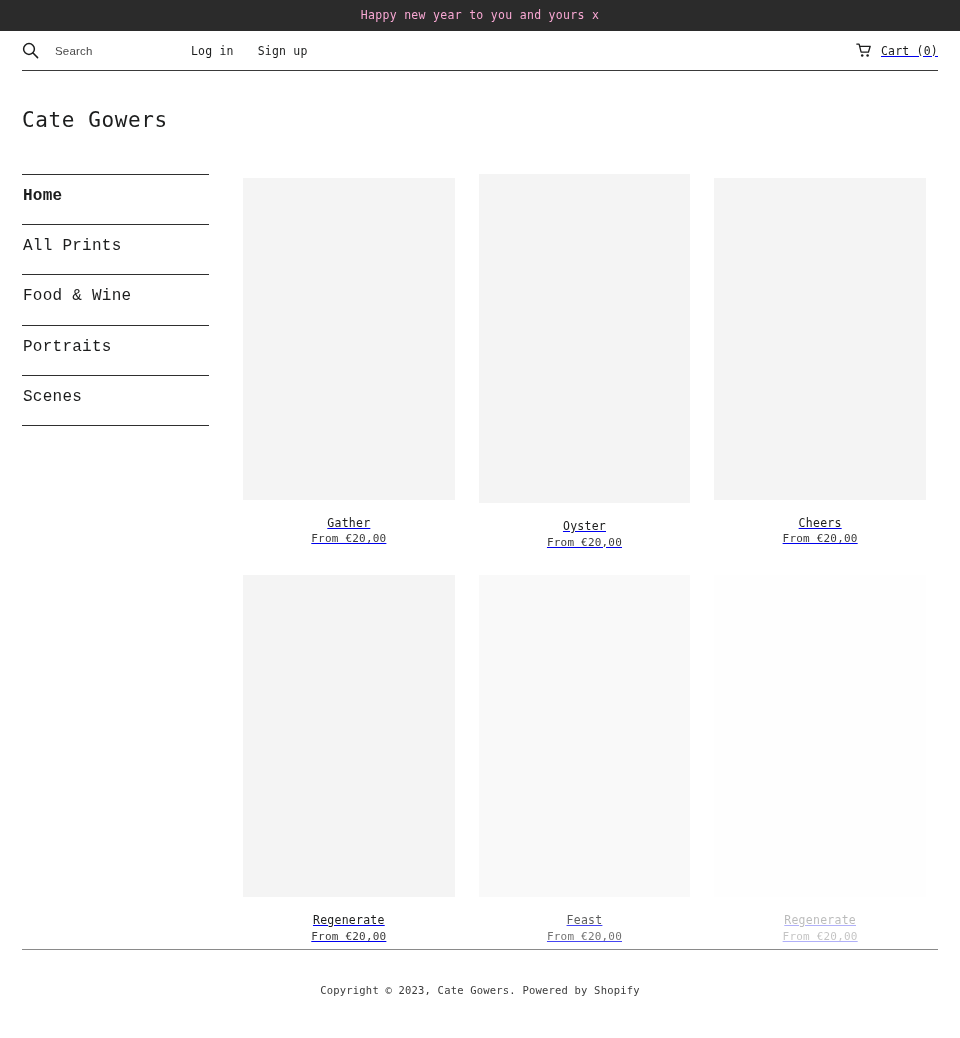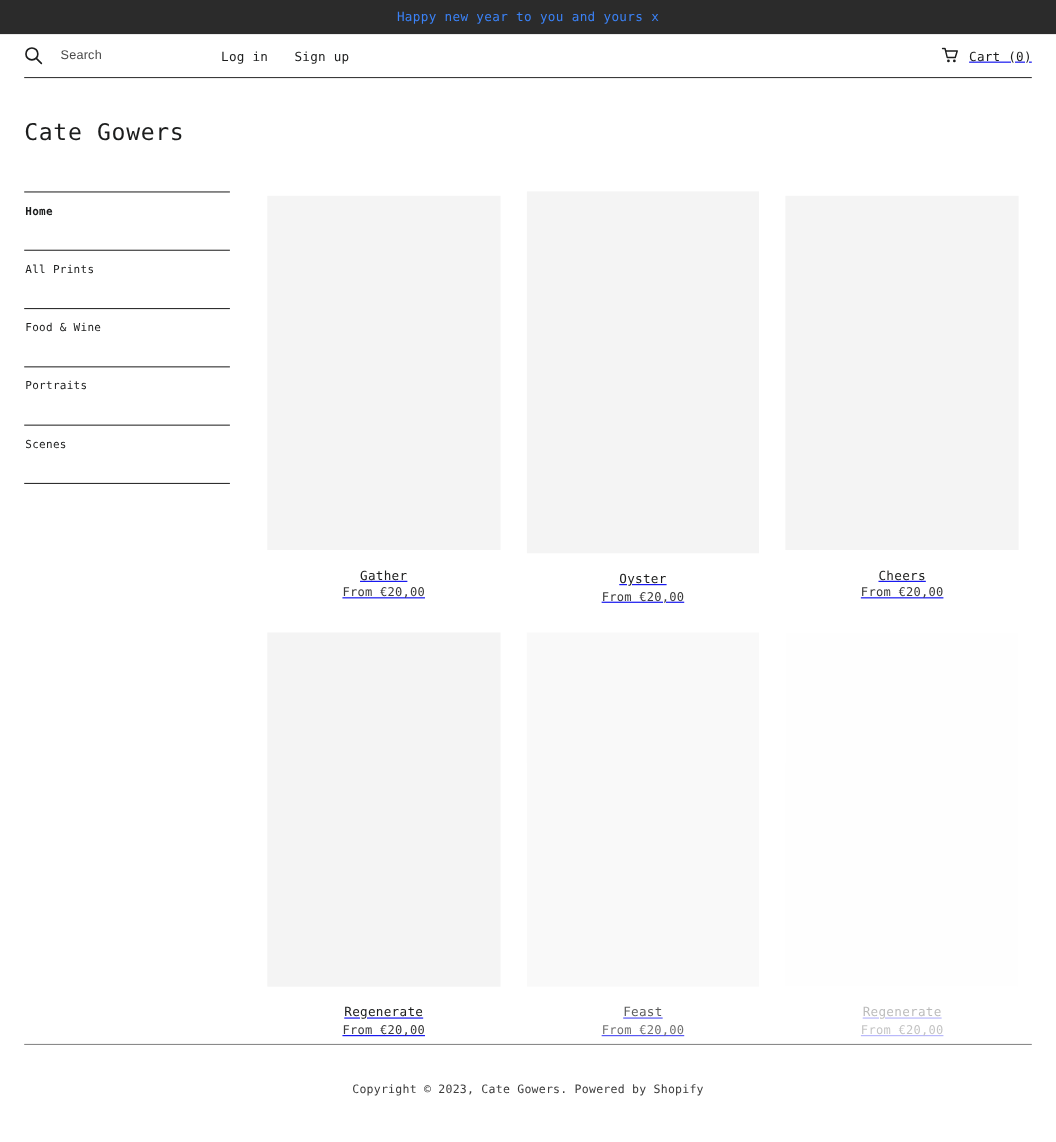--- a/index.html
+++ b/index.html
@@ -15,21 +15,21 @@
     width: 960px;
     height: 1038px;
     overflow: hidden;
     position: relative;
   }
 
   
   .announcement-bar {
     height: 31px;
     background: #2b2b2b;
-    color: #3b82f6;
+    color: #f9a8d4;
     display: flex;
     align-items: center;
     justify-content: center;
   }
   .announcement-text {
     font-size: 11.5px;
     letter-spacing: 0.3px;
     line-height: 1;
   }
 
@@ -72,21 +72,21 @@
     width: 120px;
     padding: 0;
     letter-spacing: 0.2px;
   }
   .search-input::placeholder { color: #4a4a4a; opacity: 1; }
 
   .header-nav {
     display: flex;
     align-items: center;
     gap: 24px;
-    margin-left: 26px;
+    margin-left: 16px;
   }
   .header-nav a {
     font-size: 11.5px;
     color: #1c1d1d;
     text-decoration: none;
     letter-spacing: 0.2px;
   }
 
   .header-right {
     margin-left: auto;
@@ -130,25 +130,26 @@
   
   .sidebar {
     width: 187px;
     flex: 0 0 187px;
     border-top: 1px solid #2f2f2f;
   }
   .sidebar-item {
     display: block;
     text-decoration: none;
     color: #1c1d1d;
-    font-size: 10px;
+    font-size: 16px;
     letter-spacing: 0.25px;
-    padding: 12px 1px 28px 1px;
+    padding: 12px 1px 18px 1px;
     border-bottom: 1px solid #2f2f2f;
     line-height: 1.2;
+    font-family: Liberation Mono, monospace;
   }
   .sidebar-item.is-active { font-weight: 700; }
 
   
   .product-grid {
     flex: 1 1 auto;
     margin-left: 22px;
     display: flex;
     flex-wrap: wrap;
     align-items: center;

